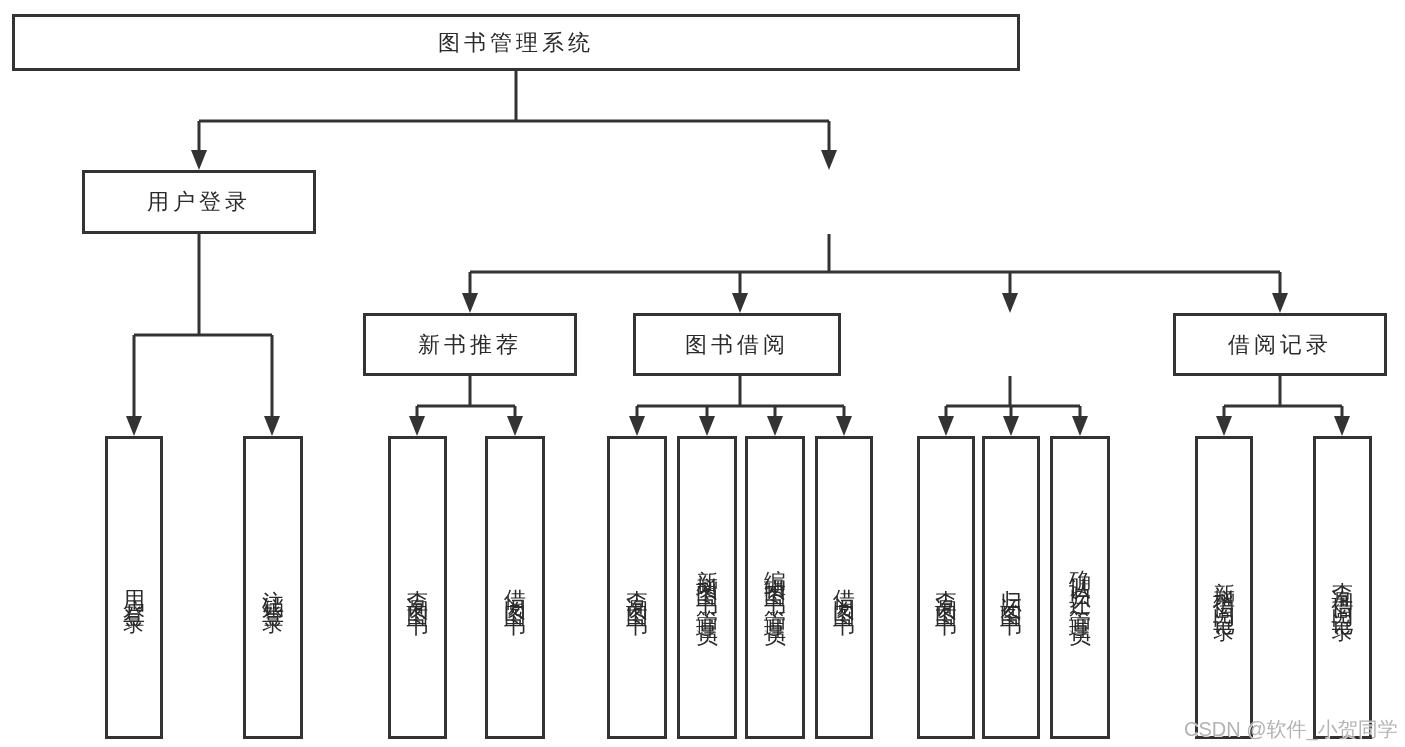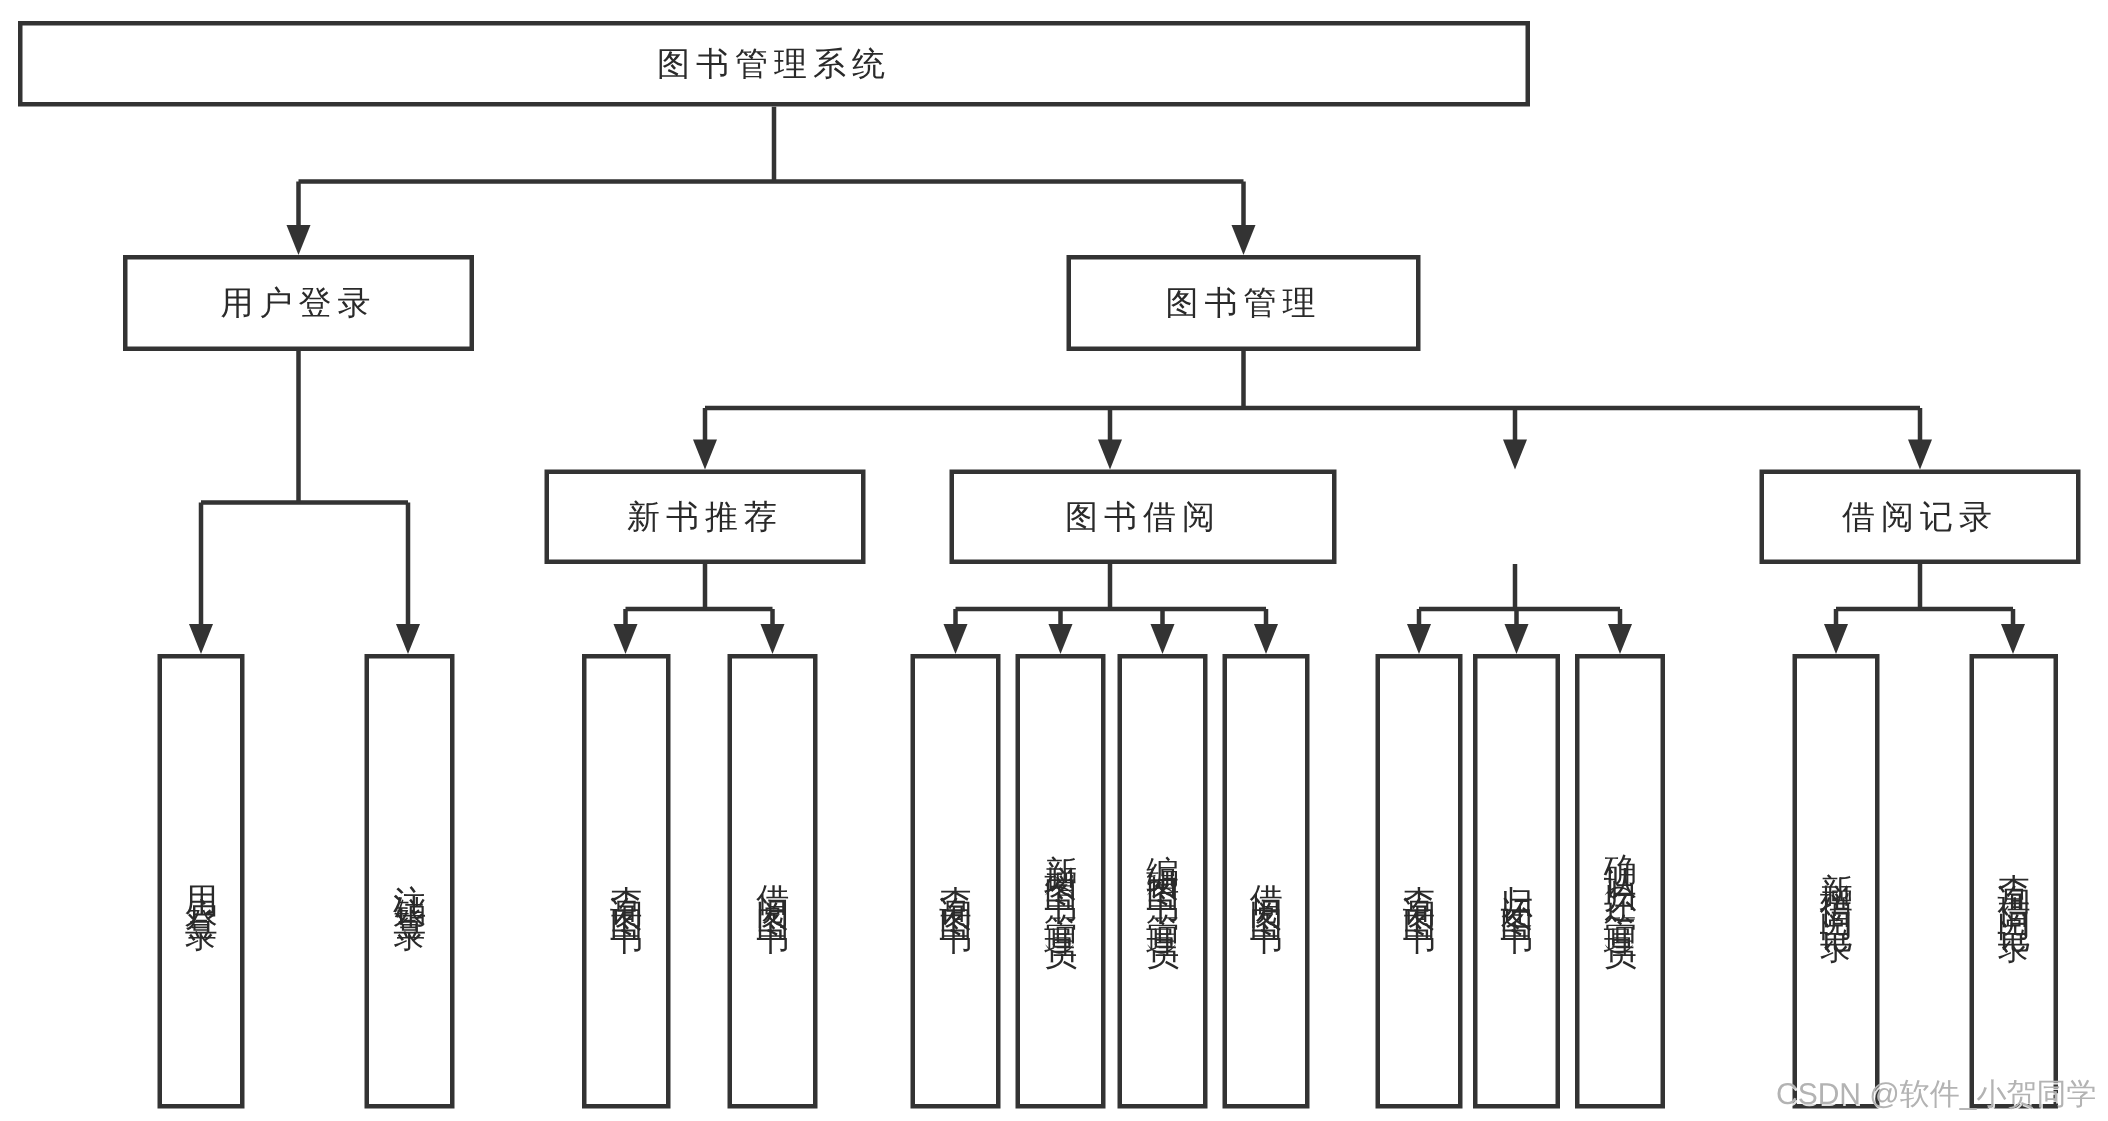--- a/index.html
+++ b/index.html
@@ -15,21 +15,21 @@
   .box .lbl{font-size:22px;letter-spacing:4px;white-space:nowrap;}
   .vbox .lbl{
     writing-mode:vertical-rl;text-orientation:mixed;
     font-size:22px;letter-spacing:8px;line-height:1.1;white-space:nowrap;
   }
   
   #n-root{left:12px;top:14px;width:1008px;height:57px;}
   #n-user-login{left:82px;top:170px;width:234px;height:64px;}
   #n-book-mgmt{left:711px;top:170px;width:236px;height:64px;}
   #n-new-book{left:363px;top:313px;width:214px;height:63px;align-items:center;}
-  #n-book-borrow{left:633px;top:313px;width:258px;height:63px;}
+  #n-book-borrow{left:633px;top:313px;width:208px;height:63px;}
   #n-cur-borrow{left:903px;top:313px;width:214px;height:63px;}
   #n-borrow-rec{left:1173px;top:313px;width:214px;height:63px;}
   
   .vbox{top:436px;height:303px;}
   #lf-user-login{left:105px;width:58px;}
   #lf-logout{left:243px;width:60px;}
   #lf-query1{left:388px;width:59px;}
   #lf-borrow1{left:485px;width:60px;}
   #lf-query2{left:607px;width:60px;}
   #lf-add-book{left:677px;width:60px;}
@@ -92,23 +92,20 @@
     </g>
   </svg>
 
   <div class="box" id="n-root">
     <span class="lbl">图书管理系统</span>
   </div>
 
   <div class="box" id="n-user-login">
     <span class="lbl">用户登录</span>
   </div>
-  <div class="box" id="n-book-mgmt">
-    <span class="lbl">图书管理</span>
-  </div>
 
   <div class="box" id="n-new-book">
     <span class="lbl">新书推荐</span>
   </div>
   <div class="box" id="n-book-borrow">
     <span class="lbl">图书借阅</span>
   </div>
   <div class="box" id="n-borrow-rec">
     <span class="lbl">借阅记录</span>
   </div>

